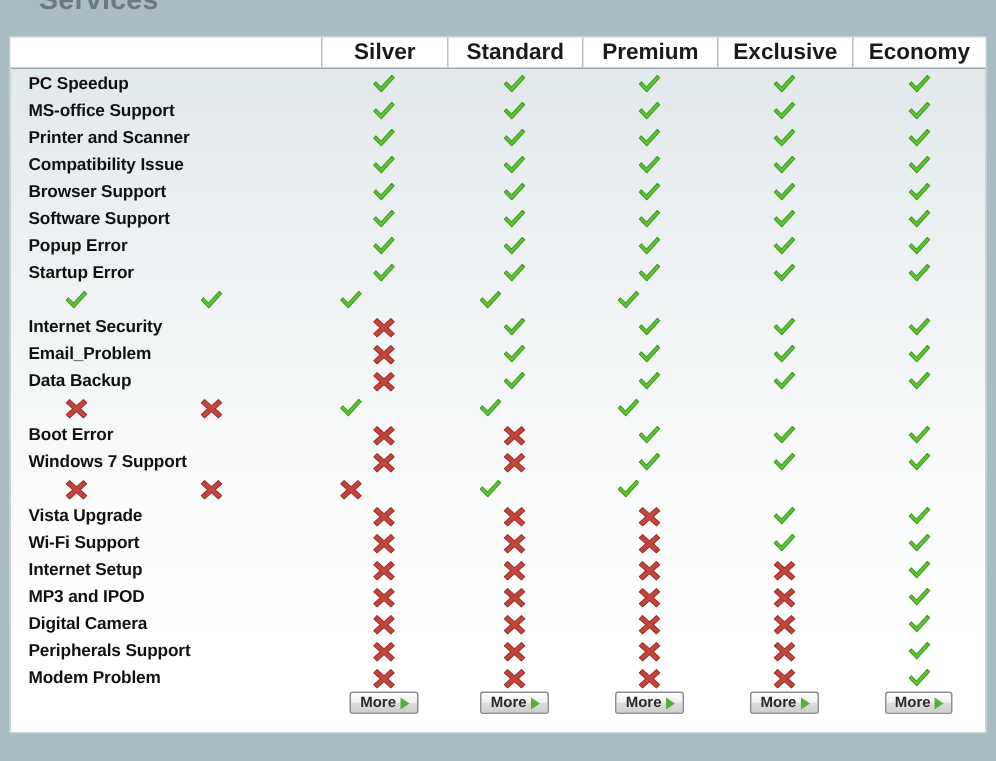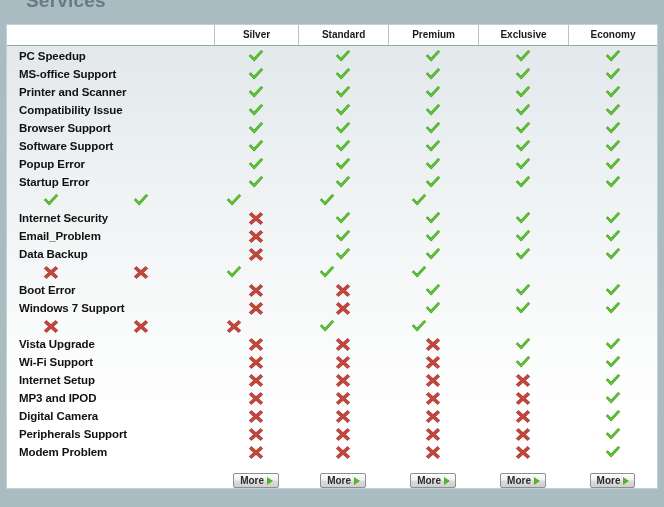--- a/index.html
+++ b/index.html
@@ -58,21 +58,21 @@
     background: #ffffff;
     border-bottom: 1px solid #9aa8ad;
     box-sizing: border-box;
     display: flex;
   }
   .hcell {
     box-sizing: border-box;
     height: 20px;
     line-height: 20px;
     text-align: center;
-    font-size: 10px;
+    font-size: 15px;
     font-weight: bold;
     color: #1a1a1a;
     border-left: 1px solid #b9c4c8;
   }
   .hcell.first {
     border-left: none;
   }
 
   
   #body-rows {
@@ -106,21 +106,21 @@
   .mark {
     display: block;
     width: 16px;
     height: 15px;
   }
 
   
   #footer-row {
     position: absolute;
     left: 0;
-    bottom: 0;
+    bottom: 12px;
     width: 650px;
     display: flex;
   }
   .fcell {
     box-sizing: border-box;
     display: flex;
     align-items: center;
     justify-content: center;
   }
   .more-btn {

